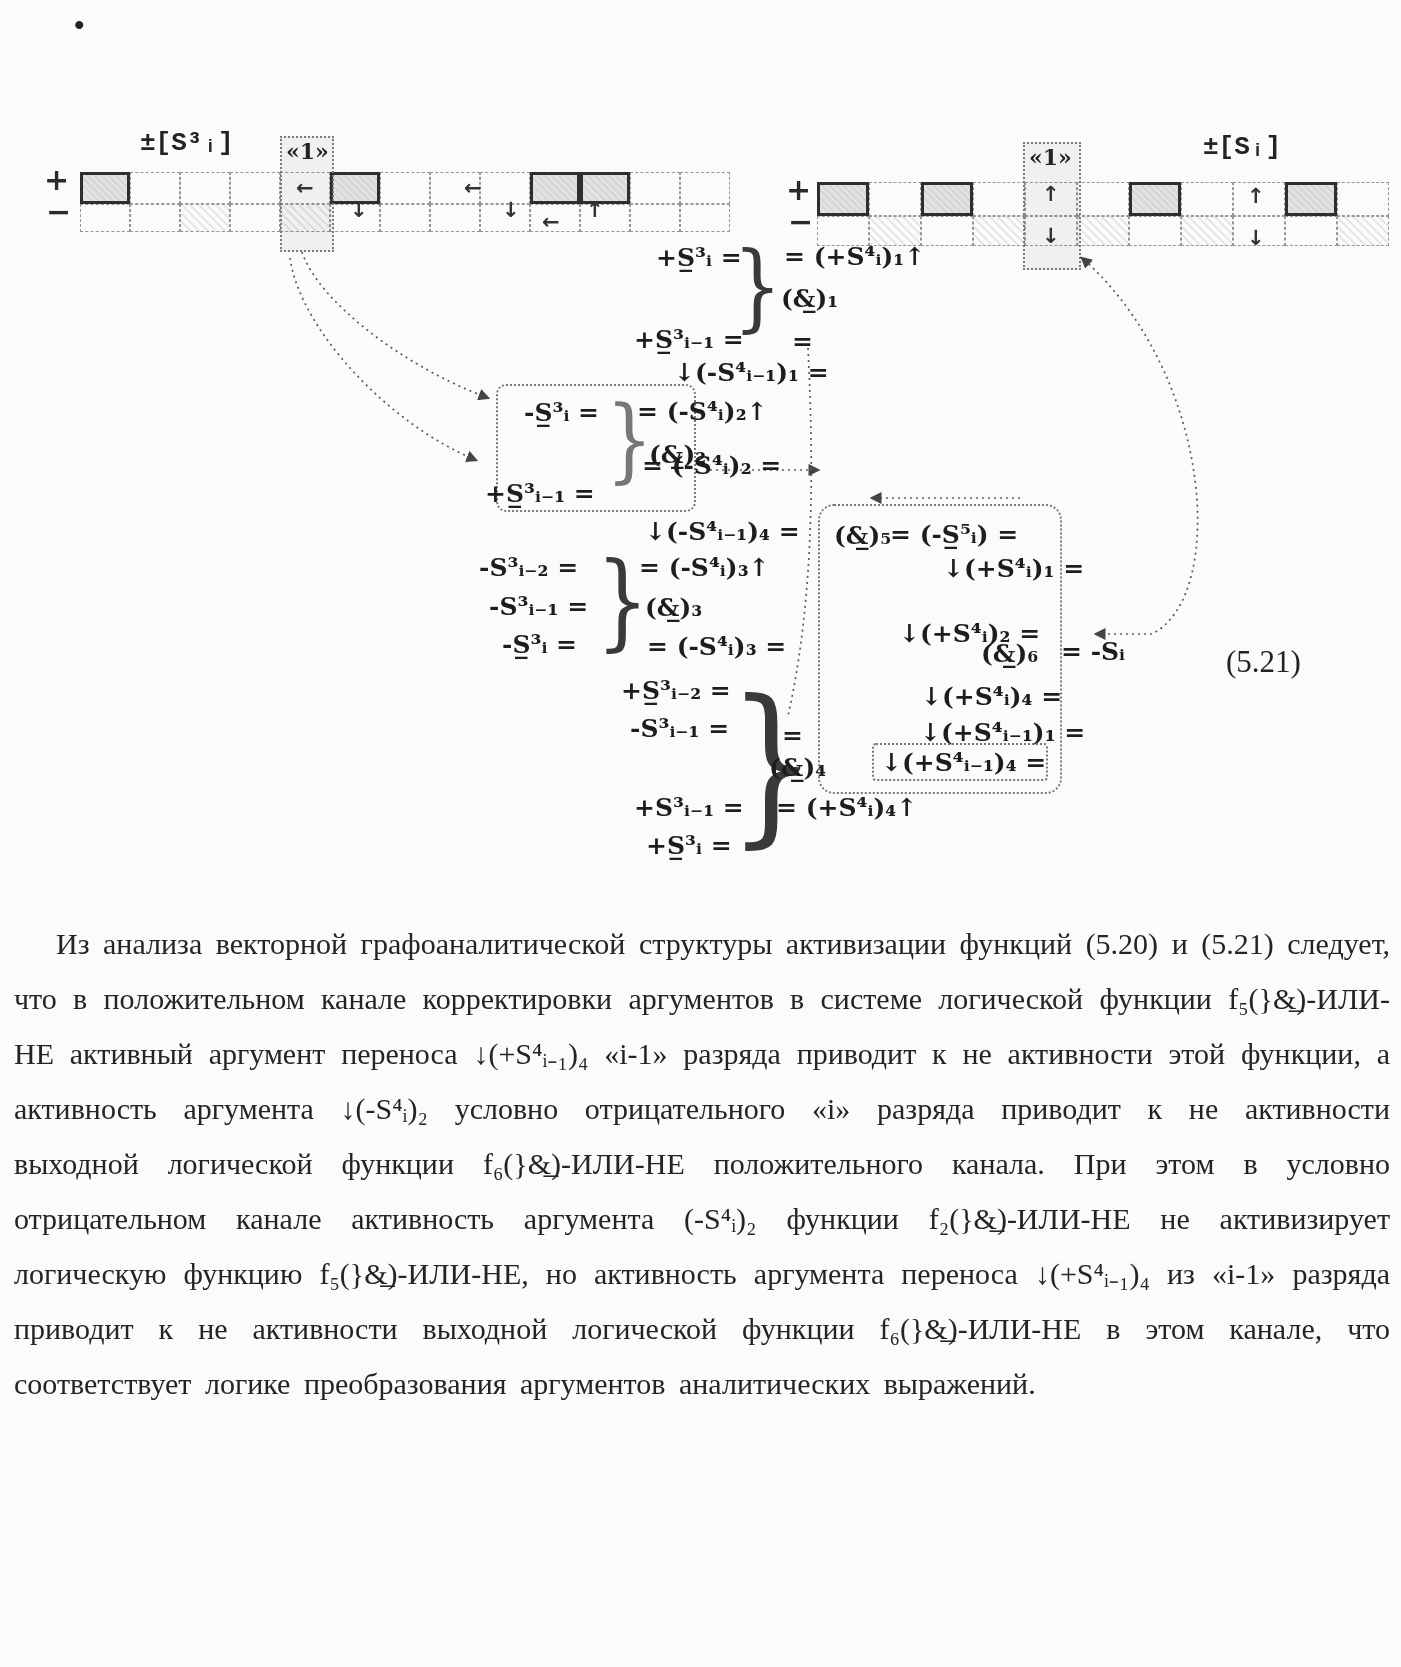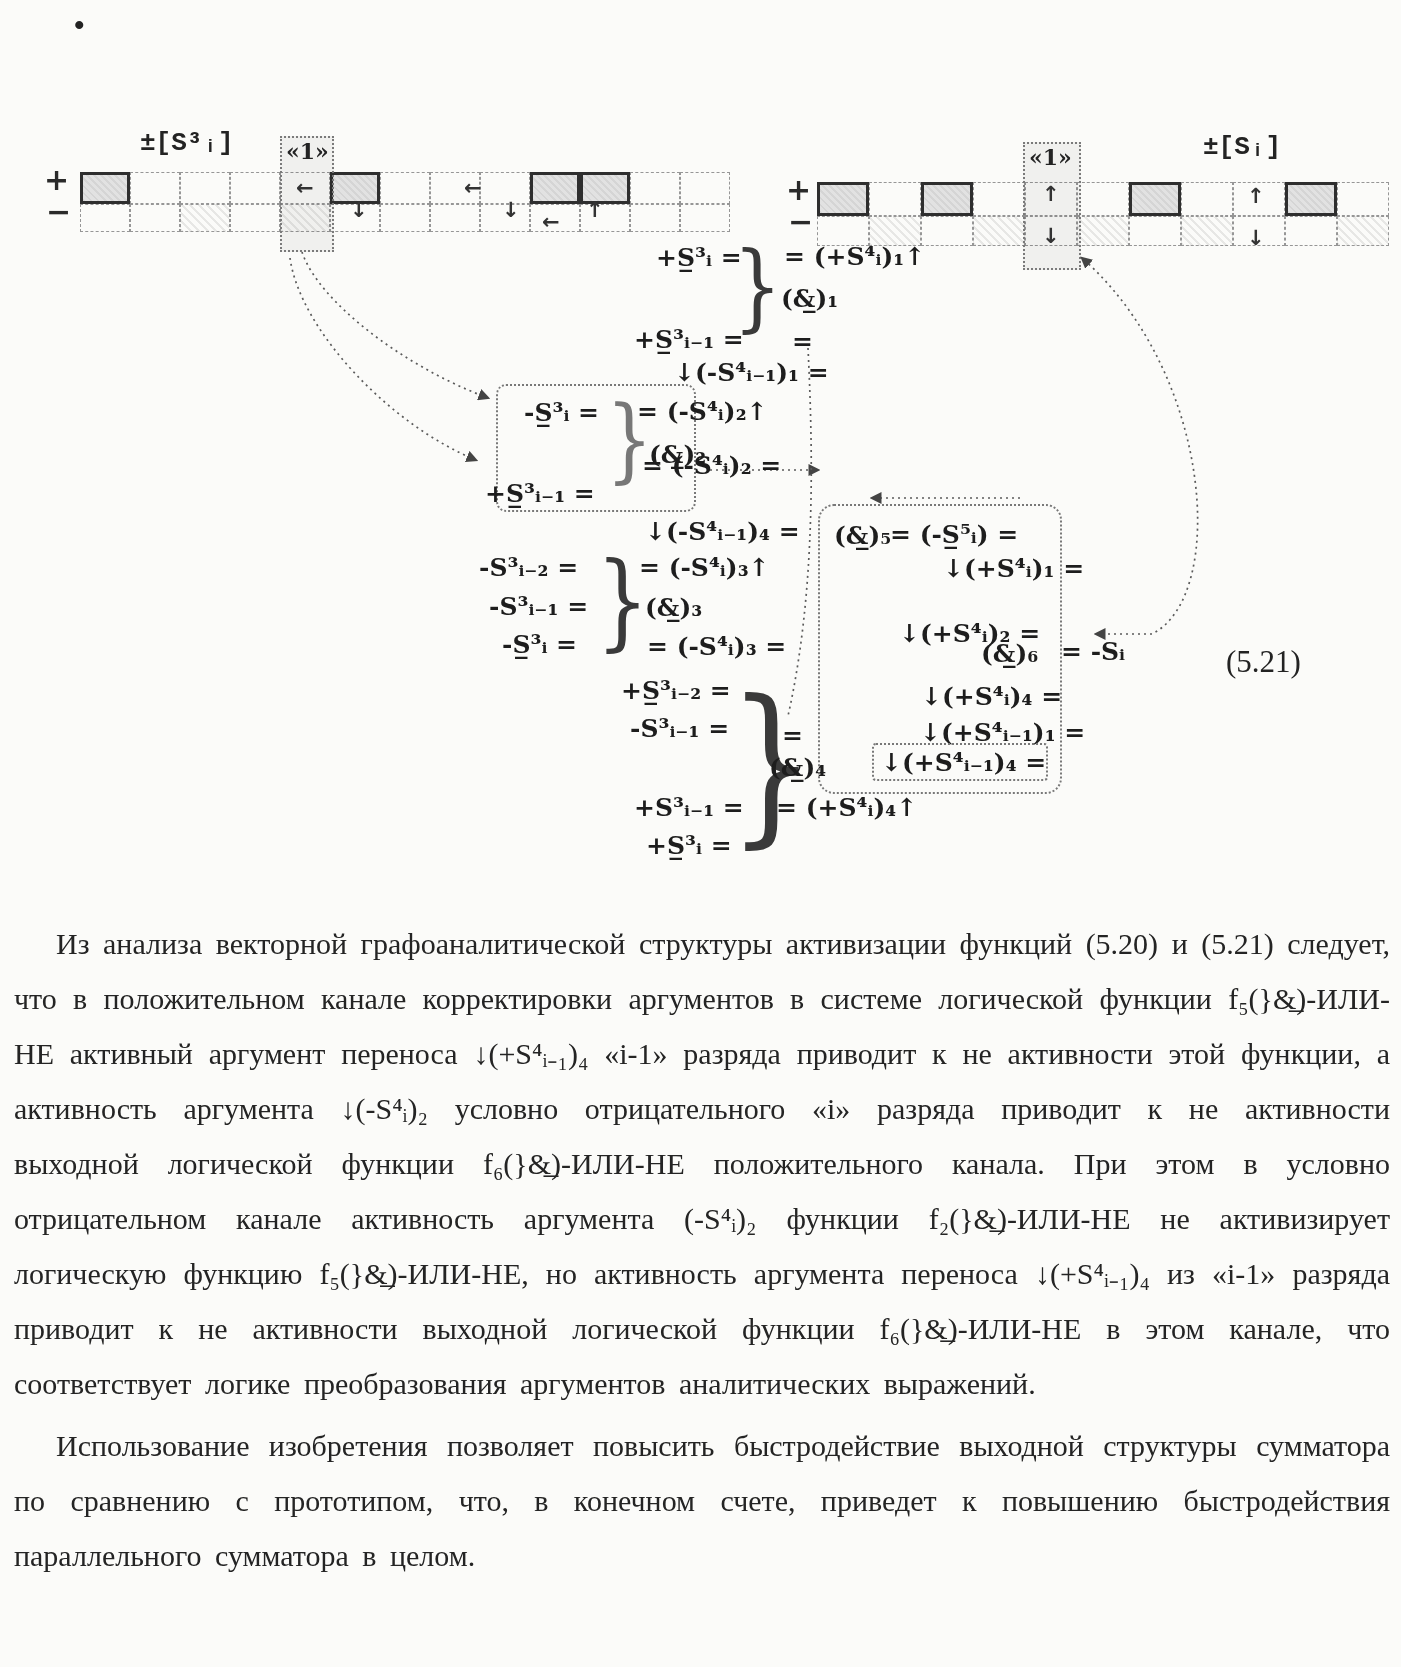--- a/index.html
+++ b/index.html
@@ -196,16 +196,15 @@
   <span class="fx" style="left:1061px;top:637px;">= -Sᵢ</span>
   <span class="fx" style="left:921px;top:682px;">↓(+S⁴ᵢ)₄ =</span>
   <span class="fx" style="left:920px;top:718px;">↓(+S⁴ᵢ₋₁)₁ =</span>
   <div class="dotted-box" style="left:872px;top:743px;width:176px;height:38px;border-radius:4px;"></div>
   <span class="fx" style="left:881px;top:748px;">↓(+S⁴ᵢ₋₁)₄ =</span>
 
   <span class="eq-number" style="left:1226px;top:644px;">(5.21)</span>
 
   <div class="body-text">
     <p>Из анализа векторной графоаналитической структуры активизации функций (5.20) и (5.21) следует, что в положительном канале корректировки аргументов в системе логической функции f₅(}&amp;̲)-ИЛИ-НЕ активный аргумент переноса ↓(+S⁴ᵢ₋₁)₄ «i-1» разряда приводит к не активности этой функции, а активность аргумента ↓(-S⁴ᵢ)₂ условно отрицательного «i» разряда приводит к не активности выходной логической функции f₆(}&amp;̲)-ИЛИ-НЕ положительного канала. При этом в условно отрицательном канале активность аргумента (-S⁴ᵢ)₂ функции f₂(}&amp;̲)-ИЛИ-НЕ не активизирует логическую функцию f₅(}&amp;̲)-ИЛИ-НЕ, но активность аргумента переноса ↓(+S⁴ᵢ₋₁)₄ из «i-1» разряда приводит к не активности выходной логической функции f₆(}&amp;̲)-ИЛИ-НЕ в этом канале, что соответствует логике преобразования аргументов аналитических выражений.</p>
-    <p>Использование изобретения позволяет повысить быстродействие выходной структуры сумматора по сравнению с прототипом, что, в конечном счете, приведет к повышению быстродействия параллельного сумматора в целом.</p>
   </div>
 
 </div>
 
 </body></html>

